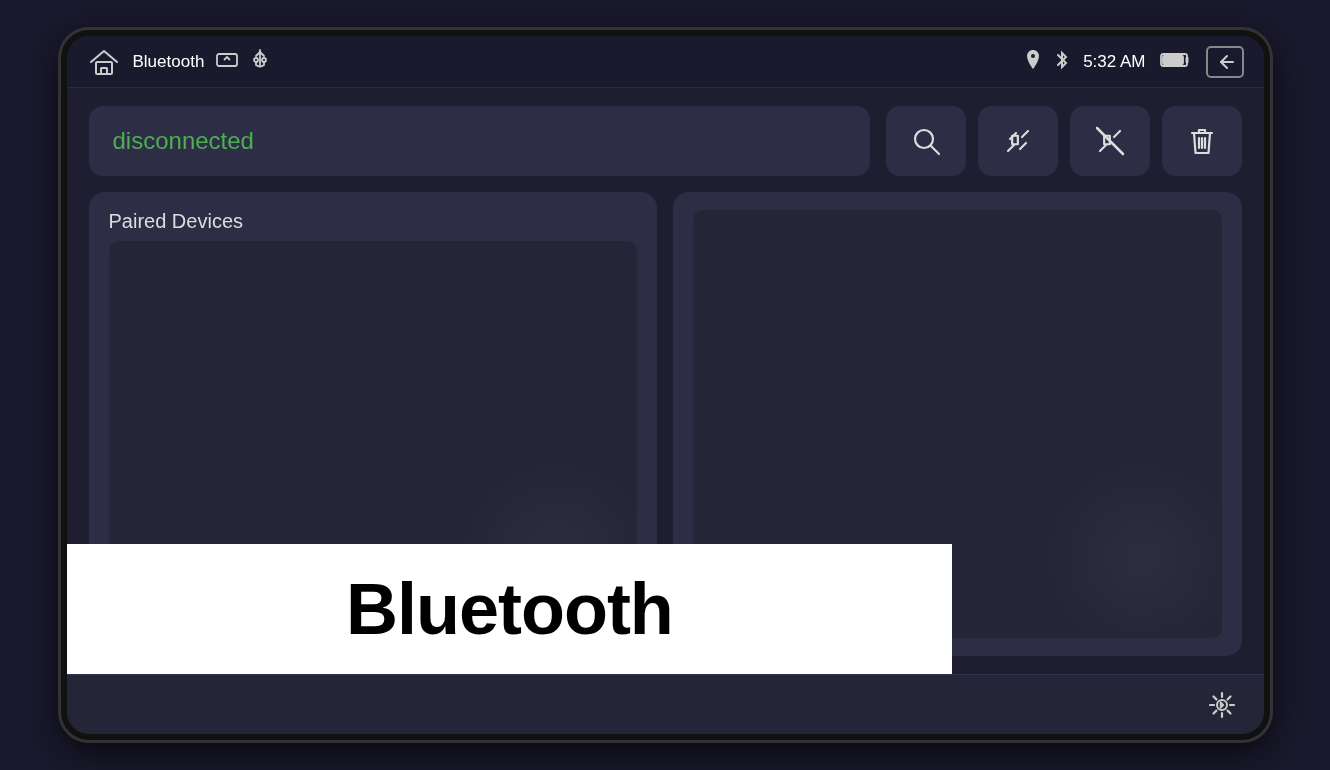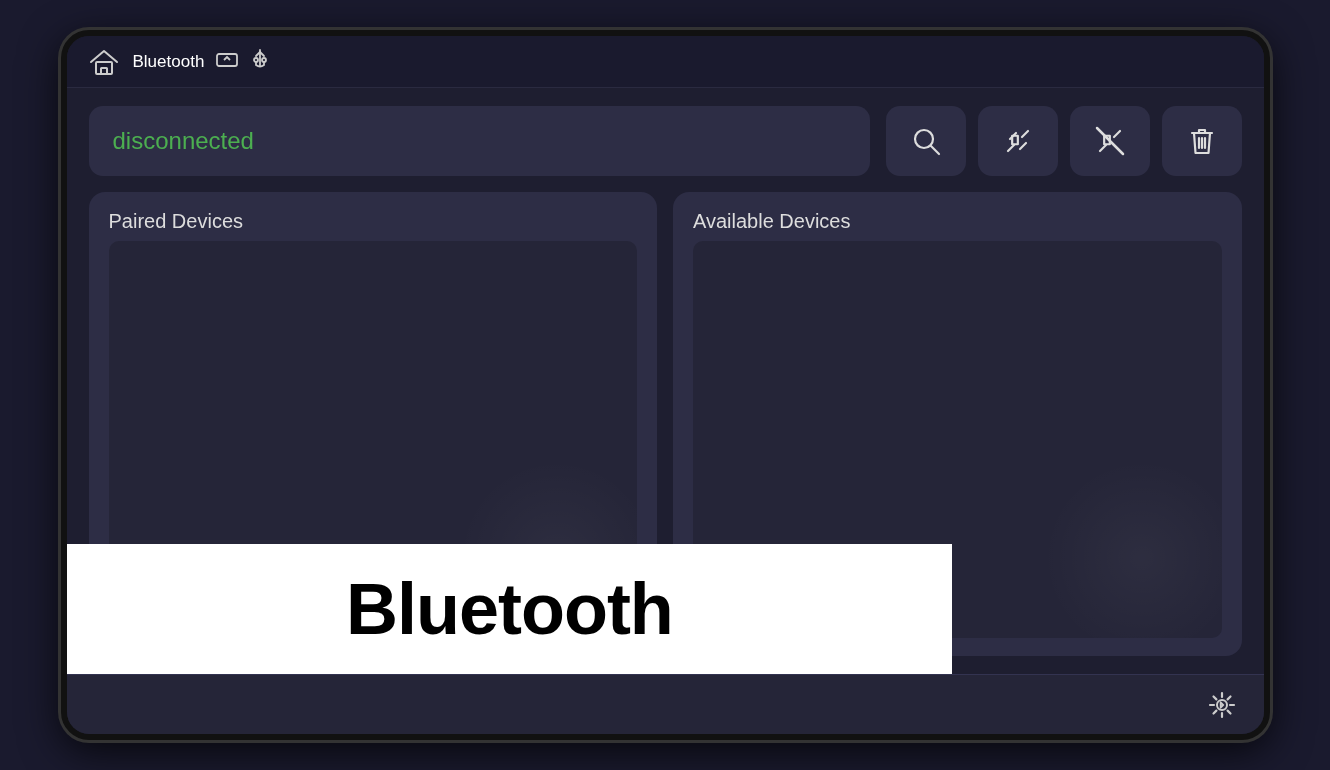--- a/index.html
+++ b/index.html
@@ -306,20 +306,52 @@
           <line x1="10" y1="2" x2="10" y2="18"></line>
           <line x1="6" y1="8" x2="10" y2="4"></line>
           <line x1="14" y1="8" x2="10" y2="4"></line>
           <circle cx="6" cy="12" r="2"></circle>
           <circle cx="14" cy="12" r="2"></circle>
           <path d="M6 14 L6 17 Q10 20 14 17 L14 14"></path>
         </svg>
       </div>
     </div>
 
+    <div class="status-right">
+
+      <div>
+        <svg width="16" height="22" viewBox="0 0 16 22" fill="#ccc">
+          <path d="M8 1C4.7 1 2 3.7 2 7c0 5.25 6 13 6 13s6-7.75 6-13c0-3.3-2.7-6-6-6z"></path>
+          <circle cx="8" cy="7" r="2" fill="#1e1e30"></circle>
+        </svg>
+      </div>
+
+      <div>
+        <svg width="14" height="22" viewBox="0 0 14 22" fill="none" stroke="#ccc" stroke-width="2" stroke-linecap="round">
+          <path d="M3 6 L11 14 L7 18 L7 4 L11 8 L3 16"></path>
+        </svg>
+      </div>
+
+      <span class="time-display">5:32 AM</span>
+
+      <div>
+        <svg width="32" height="18" viewBox="0 0 32 18" fill="none" stroke="#ccc" stroke-width="1.8">
+          <rect x="1" y="3" width="26" height="12" rx="2"></rect>
+          <path d="M27 7 L27 11" stroke="#ccc" stroke-width="3" stroke-linecap="round"></path>
+          <rect x="3" y="5" width="20" height="8" rx="1" fill="#ccc"></rect>
+        </svg>
+      </div>
+
+      <div class="back-btn">
+        <svg width="20" height="16" viewBox="0 0 20 16" fill="none" stroke="#ccc" stroke-width="2" stroke-linecap="round" stroke-linejoin="round">
+          <path d="M12 2 L6 8 L12 14"></path>
+          <line x1="6" y1="8" x2="18" y2="8"></line>
+        </svg>
+      </div>
+    </div>
   </div>
 
   <div class="main-content">
 
     <div class="top-row">
       <div class="status-box">
         <span class="status-text">disconnected</span>
       </div>
 
       <div class="action-buttons">
@@ -364,21 +396,20 @@
     </div>
 
     <div class="panels-row">
 
       <div class="panel">
         <span class="panel-title">Paired Devices</span>
         <div class="panel-content"></div>
       </div>
 
       <div class="panel">
-        <span class="panel-title">Available Devices</span>
         <div class="panel-content"></div>
       </div>
     </div>
 
     <div class="bottom-overlay">
       <span class="overlay-title">Bluetooth</span>
     </div>
 
   </div>
 

